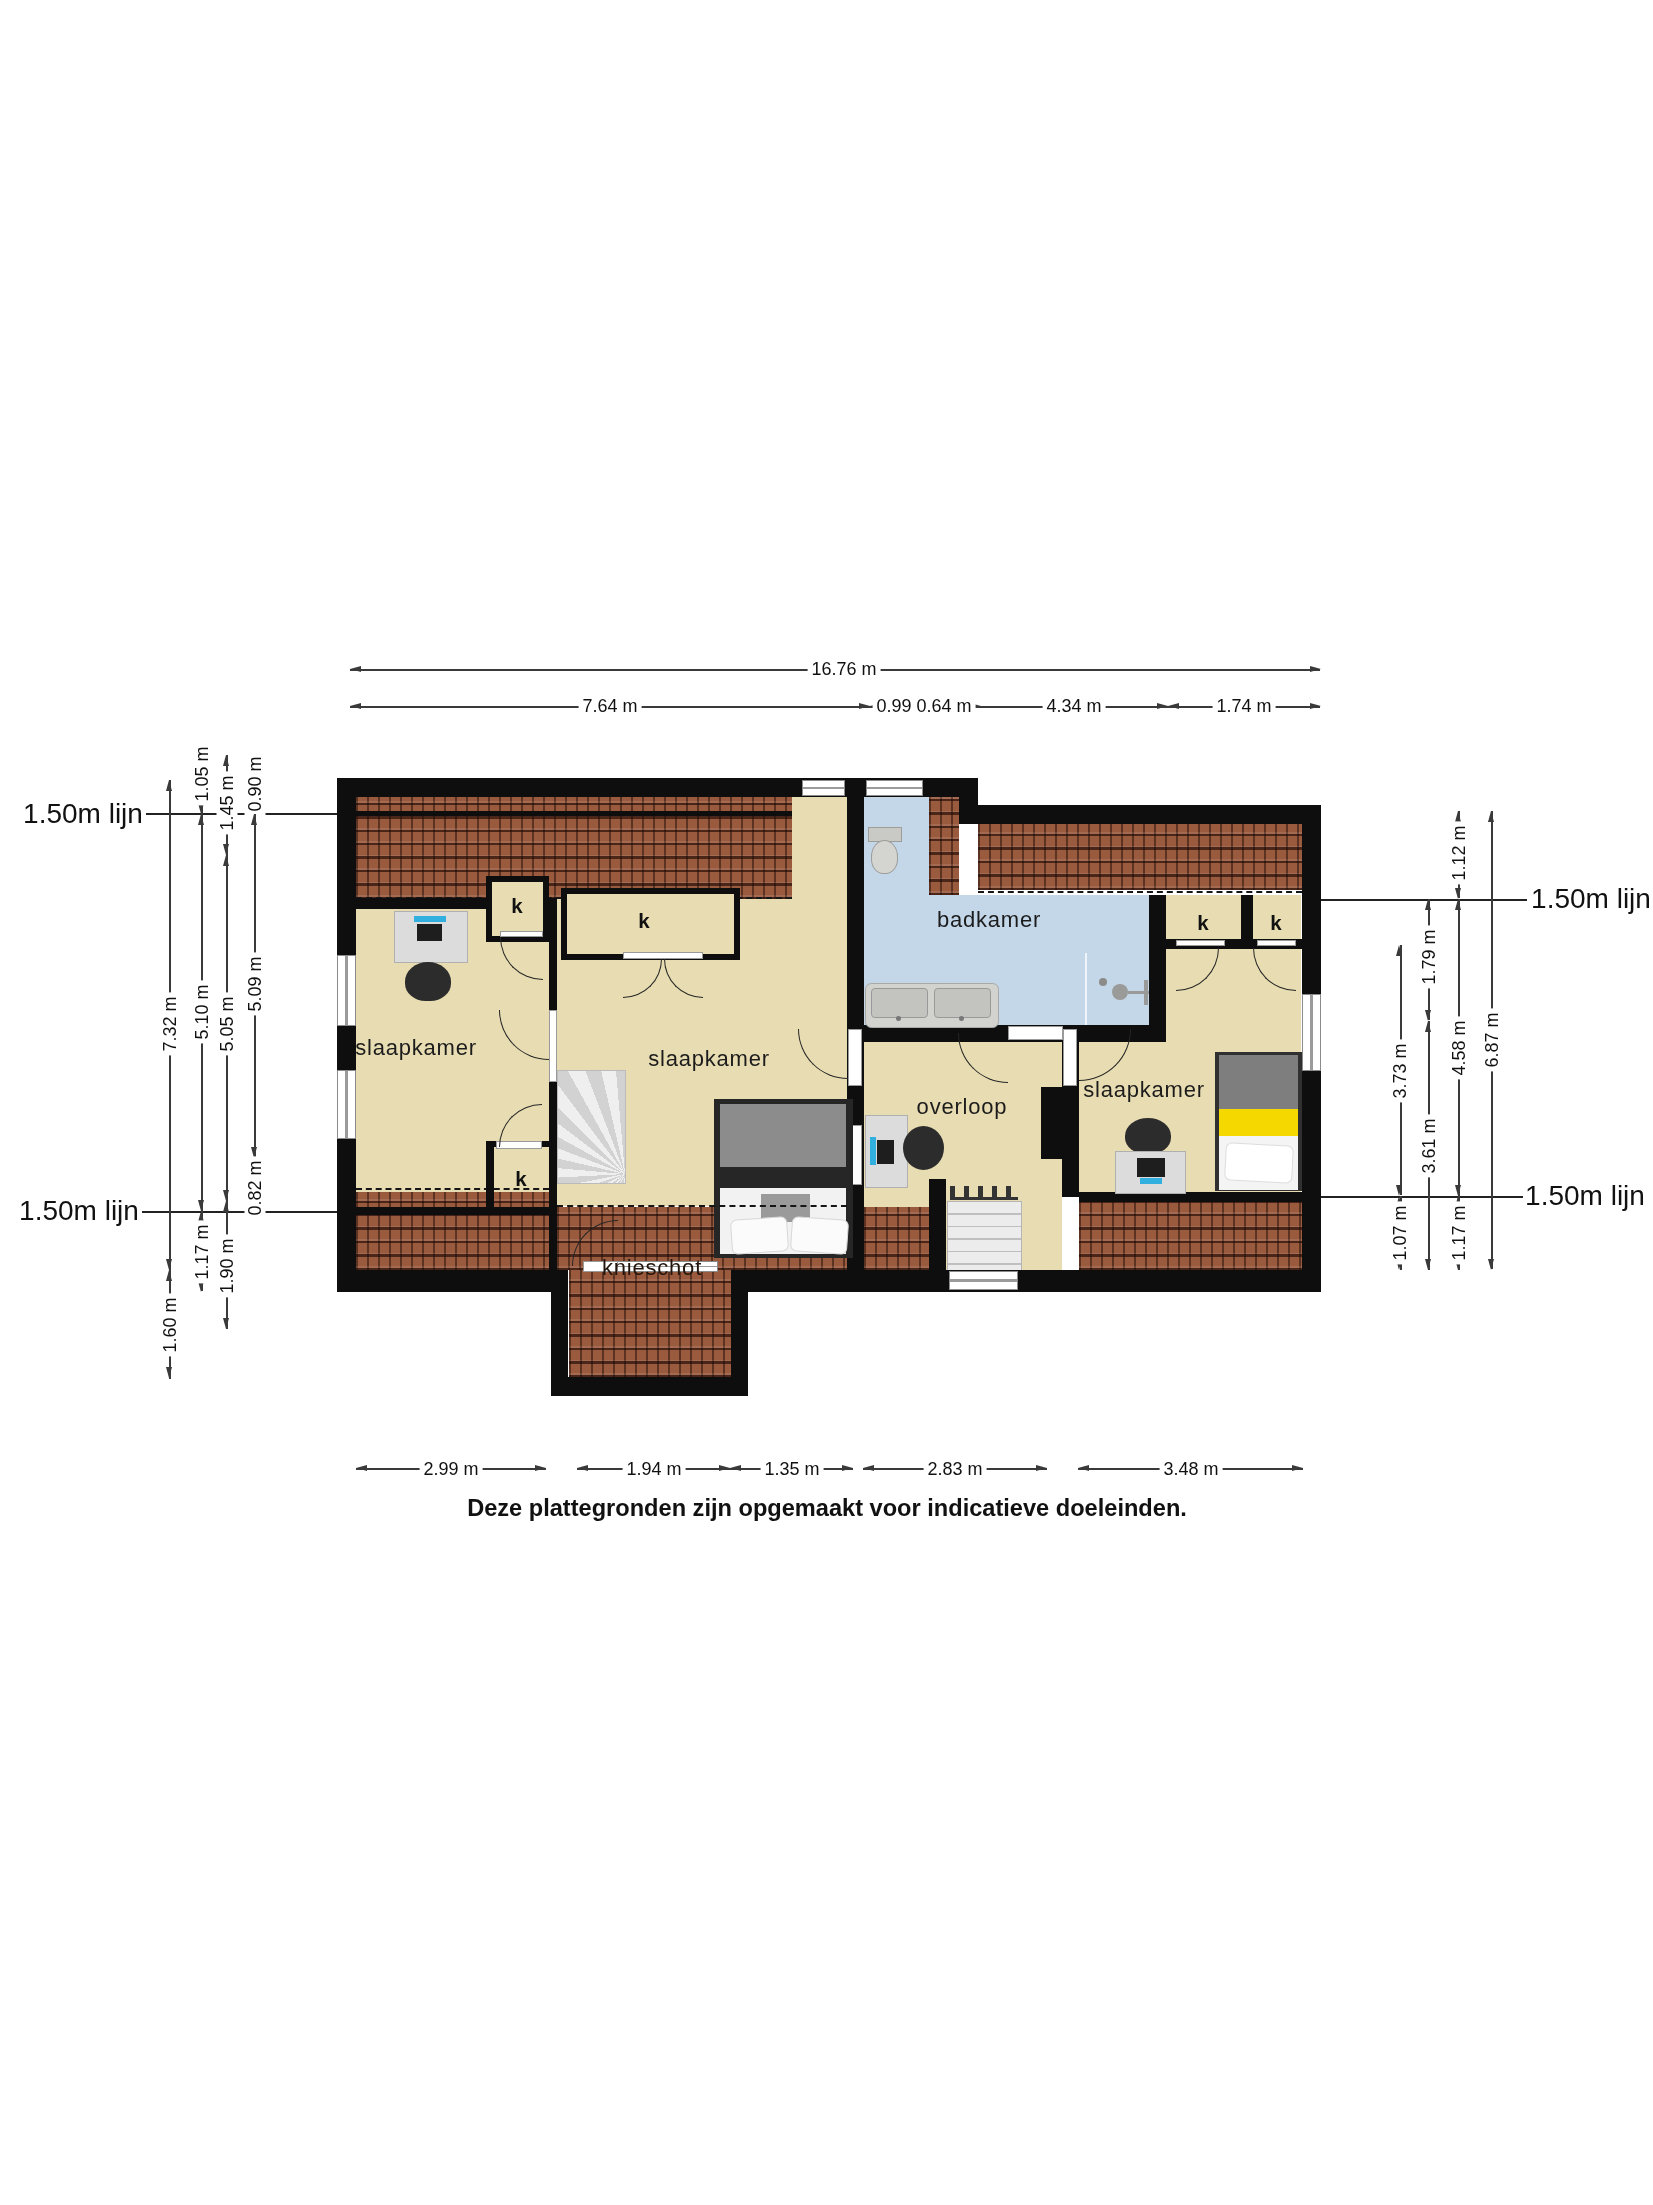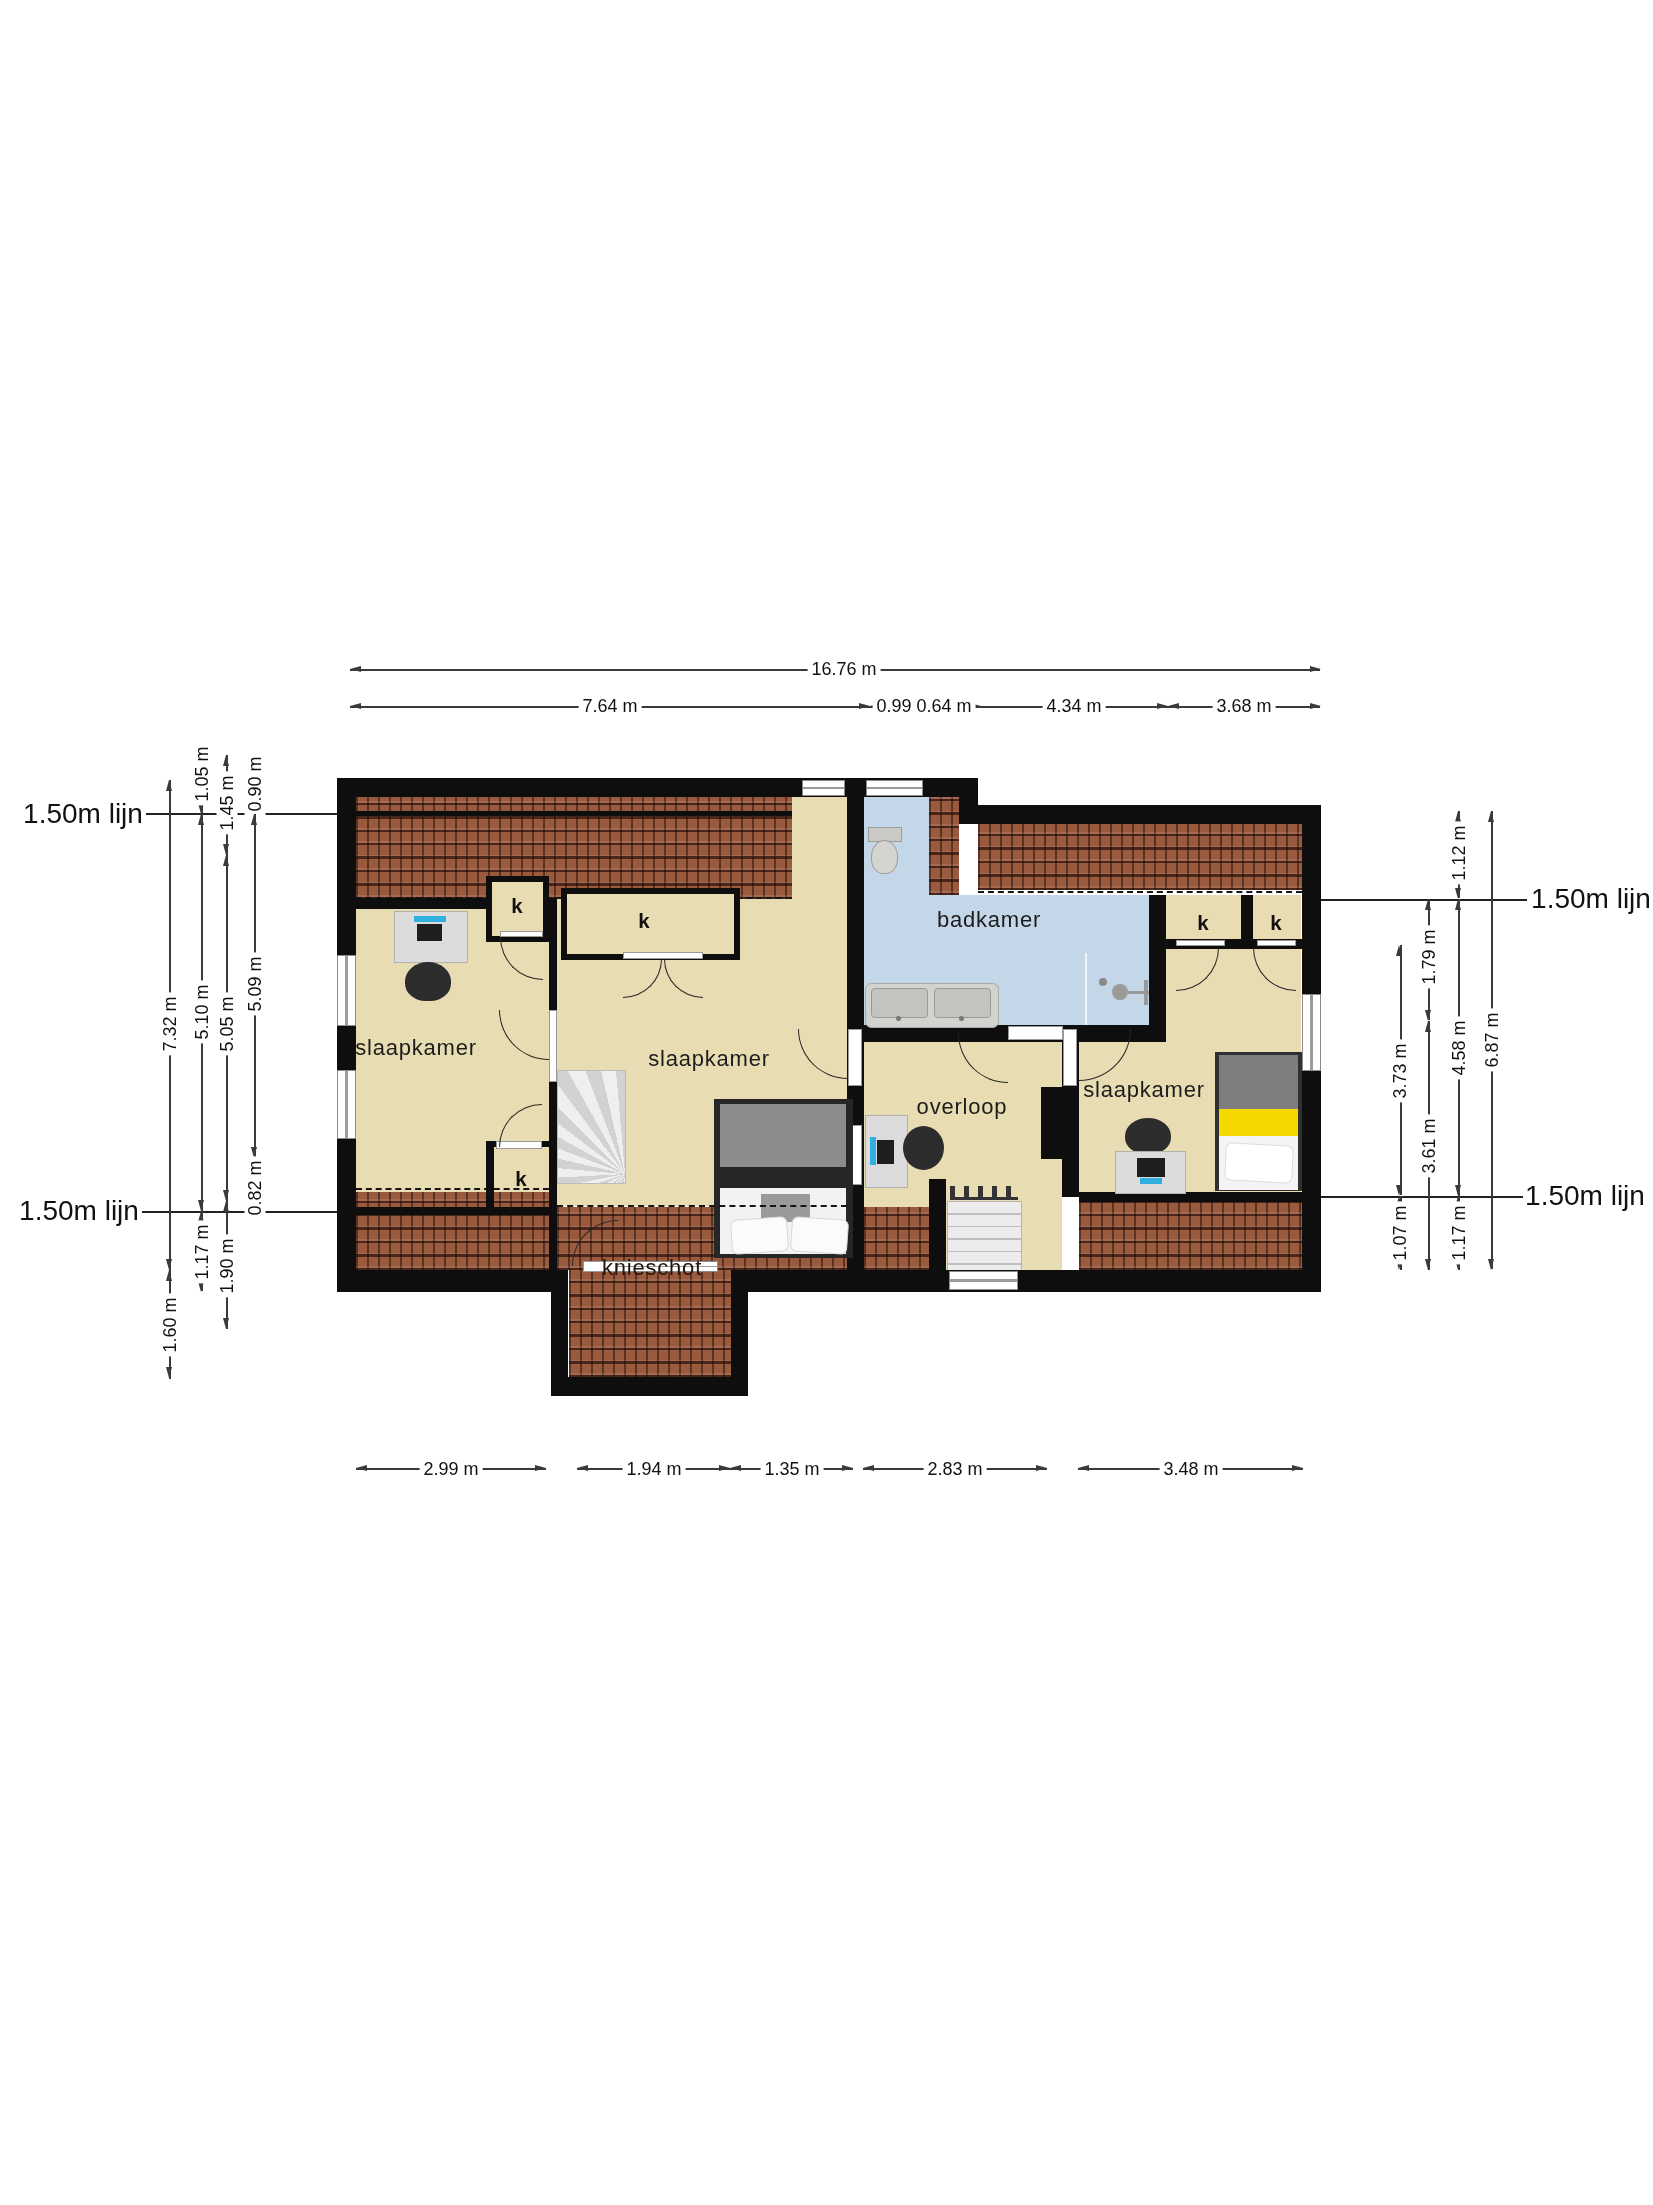--- a/index.html
+++ b/index.html
@@ -55,21 +55,21 @@
   <div class="ar r" style="left:859px;top:703px"></div>
   <div class="ar l" style="left:870px;top:703px"></div>
   <div class="ar r" style="left:970px;top:703px"></div>
   <div class="ar r" style="left:1157px;top:703px"></div>
   <div class="ar l" style="left:1168px;top:703px"></div>
   <div class="ar r" style="left:1310px;top:703px"></div>
   <span class="dt" style="left:610px;top:706px">7.64 m</span>
   <span class="dt" style="left:904px;top:706px">0.99 m</span>
   <span class="dt" style="left:944px;top:706px">0.64 m</span>
   <span class="dt" style="left:1074px;top:706px">4.34 m</span>
-  <span class="dt" style="left:1244px;top:706px">3.68 m</span>
+  <span class="dt" style="left:1244px;top:706px">1.74 m</span>
 
   <div class="rf" style="left:146px;top:813px;width:191px"></div>
   <span class="rft" style="left:83px;top:814px">1.50m lijn</span>
   <div class="rf" style="left:142px;top:1211px;width:195px"></div>
   <span class="rft" style="left:79px;top:1211px">1.50m lijn</span>
   <div class="rf" style="left:1321px;top:899px;width:206px"></div>
   <span class="rft" style="left:1591px;top:899px">1.50m lijn</span>
   <div class="rf" style="left:1321px;top:1196px;width:202px"></div>
   <span class="rft" style="left:1585px;top:1196px">1.50m lijn</span>
 
@@ -328,15 +328,16 @@
   <div class="dl" style="left:863px;top:1468px;width:184px;height:1.6px"></div>
   <div class="ar l" style="left:863px;top:1465px"></div>
   <div class="ar r" style="left:1036px;top:1465px"></div>
   <span class="dt" style="left:955px;top:1469px">2.83 m</span>
 
   <div class="dl" style="left:1078px;top:1468px;width:225px;height:1.6px"></div>
   <div class="ar l" style="left:1078px;top:1465px"></div>
   <div class="ar r" style="left:1292px;top:1465px"></div>
   <span class="dt" style="left:1191px;top:1469px">3.48 m</span>
 
+  <div class="disc" style="top:1495px">Deze plattegronden zijn opgemaakt voor indicatieve doeleinden.</div>
 
 </div>
 
 
 </body></html>

